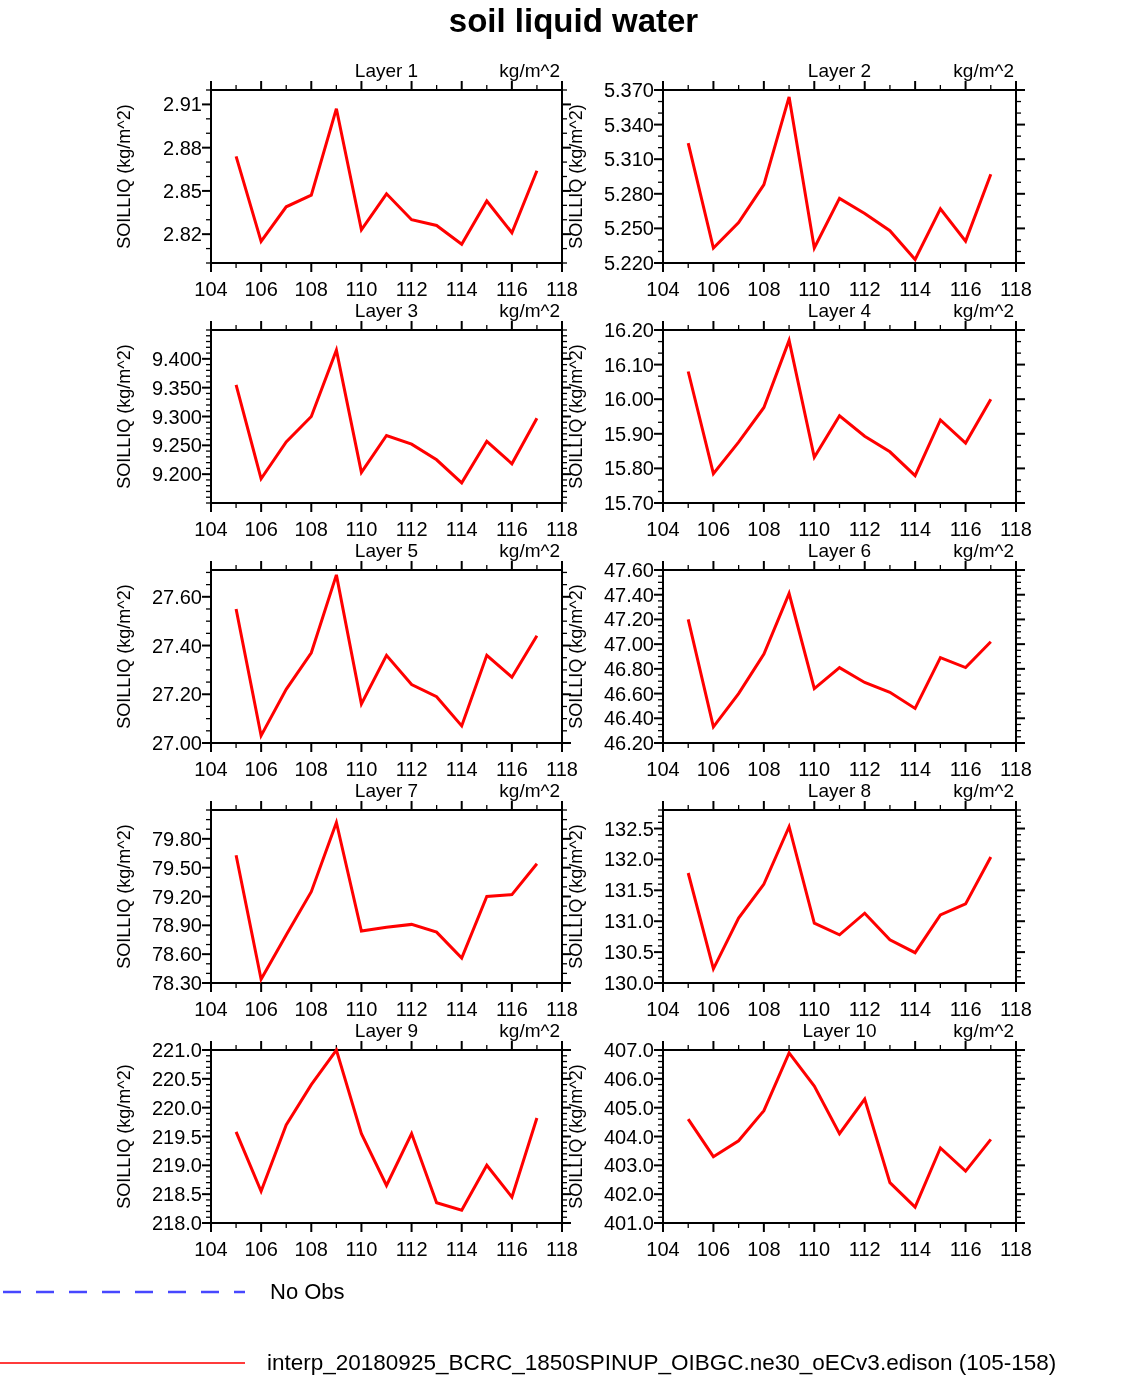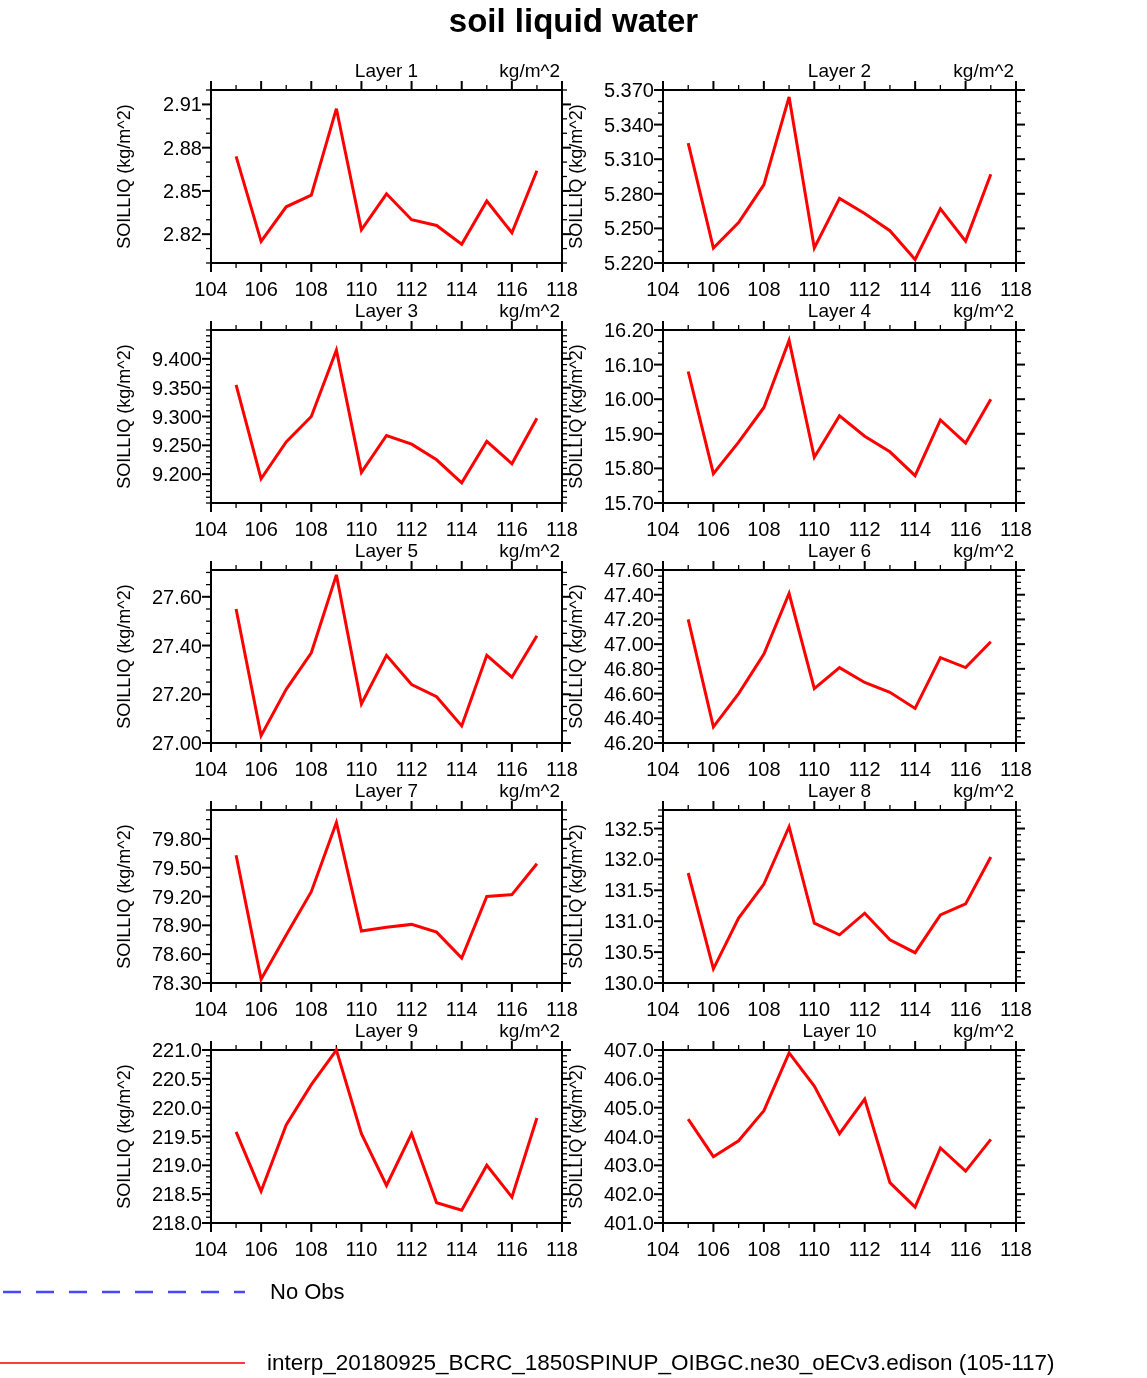--- a/index.html
+++ b/index.html
@@ -998,14 +998,14 @@
 
 <div>
   <svg class="legend-line-svg" style="left:0px;top:1289px;" width="248" height="6">
     <line x1="3" y1="3" x2="245" y2="3" stroke="#4747ff" stroke-width="2.6" stroke-dasharray="18 15"></line>
   </svg>
   <span class="legend-label" style="left:270px;top:1279px;">No Obs</span>
 
   <svg class="legend-line-svg" style="left:0px;top:1360px;" width="248" height="6">
     <line x1="0" y1="3" x2="245" y2="3" stroke="#ff3b3b" stroke-width="2"></line>
   </svg>
-  <span class="legend-label run-label" style="left:267px;top:1350px;">interp_20180925_BCRC_1850SPINUP_OIBGC.ne30_oECv3.edison (105-117)</span>
+  <span class="legend-label run-label" style="left:267px;top:1350px;">interp_20180925_BCRC_1850SPINUP_OIBGC.ne30_oECv3.edison (105-158)</span>
 </div>
 
 </body></html>

